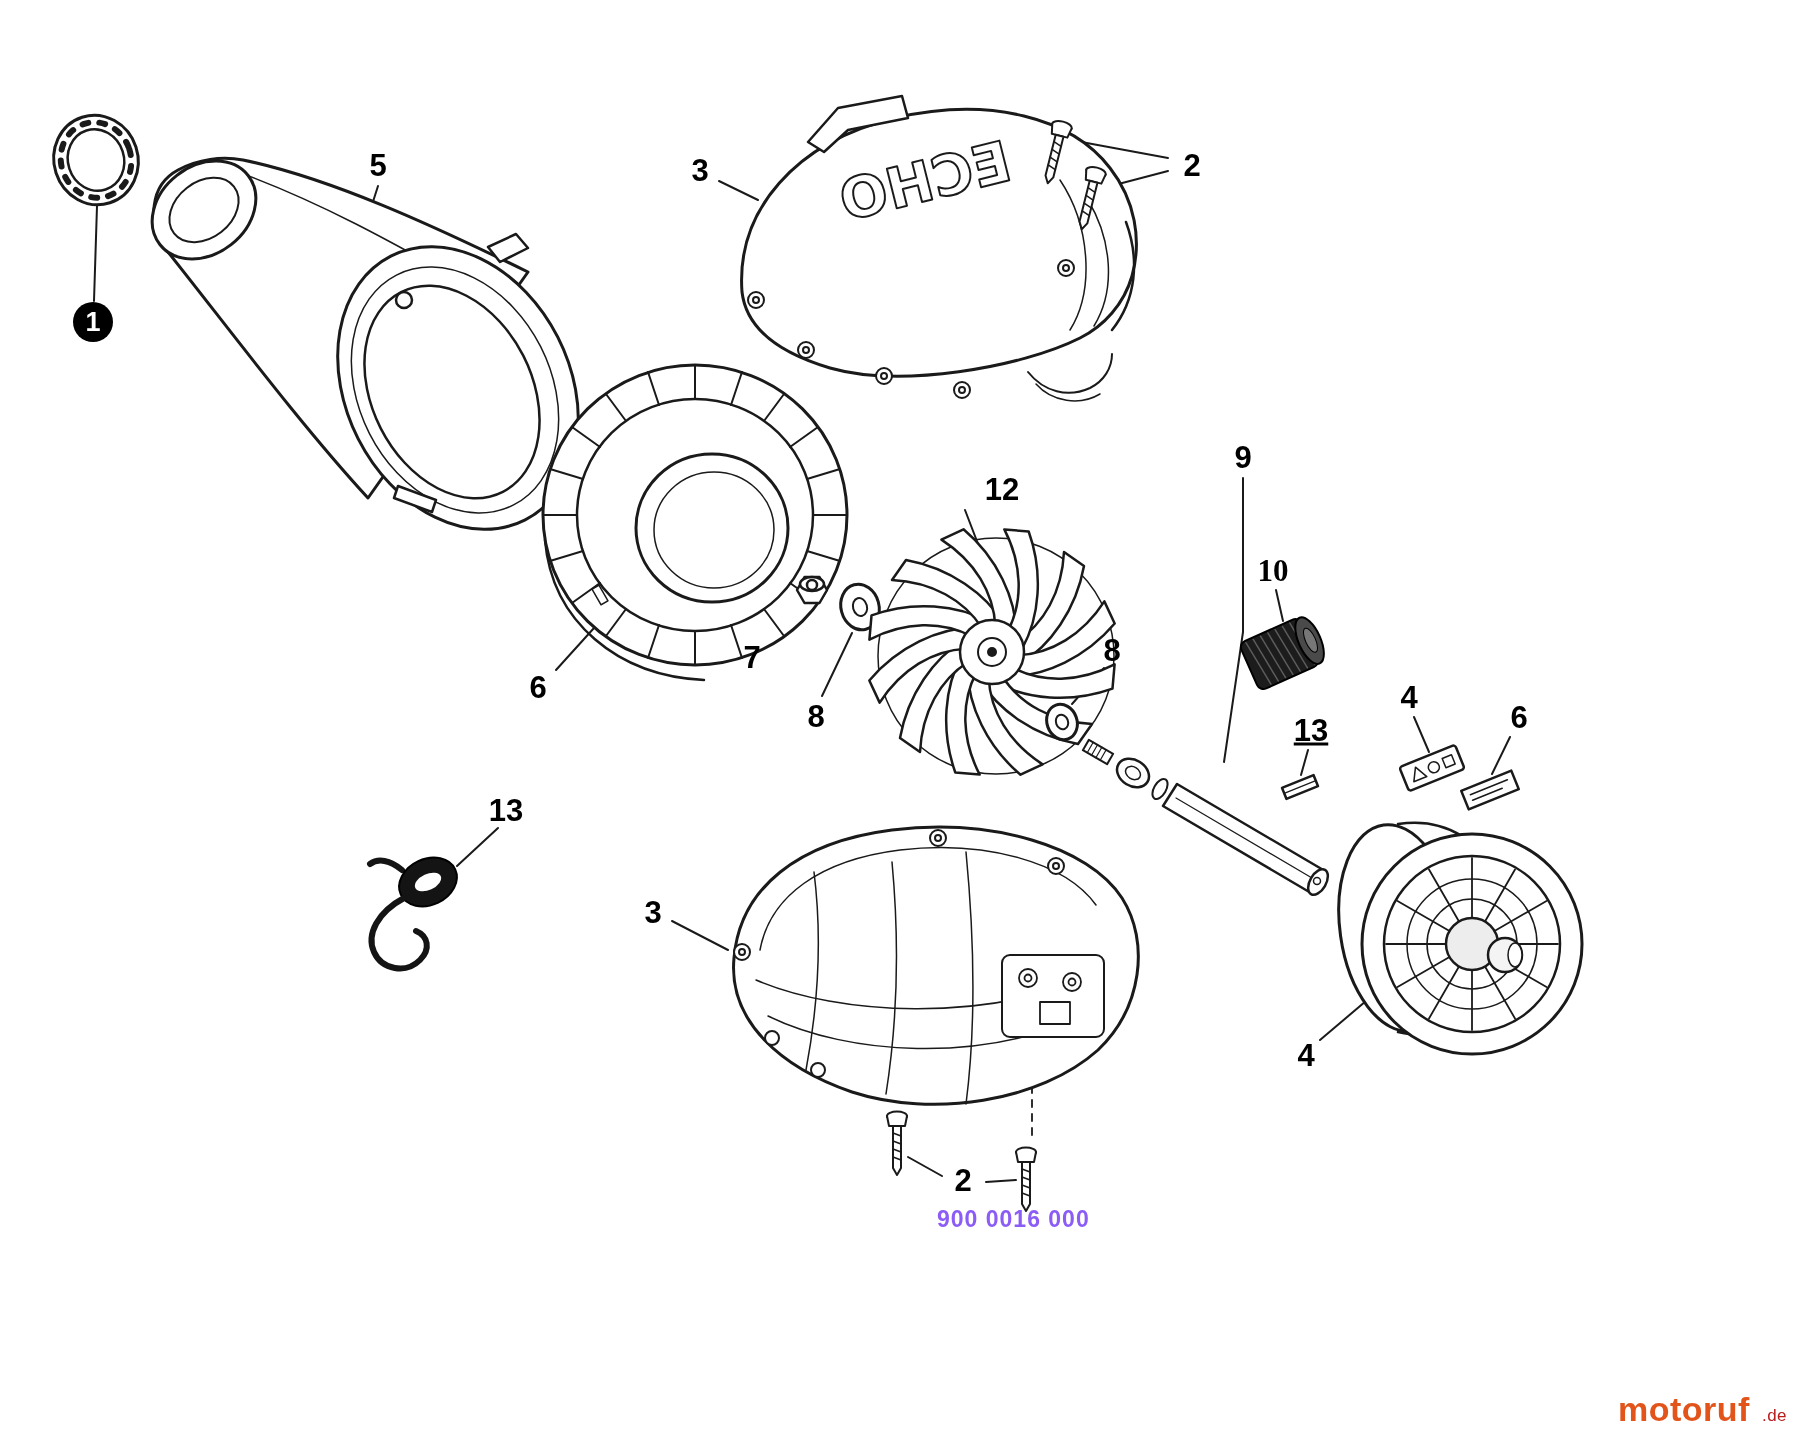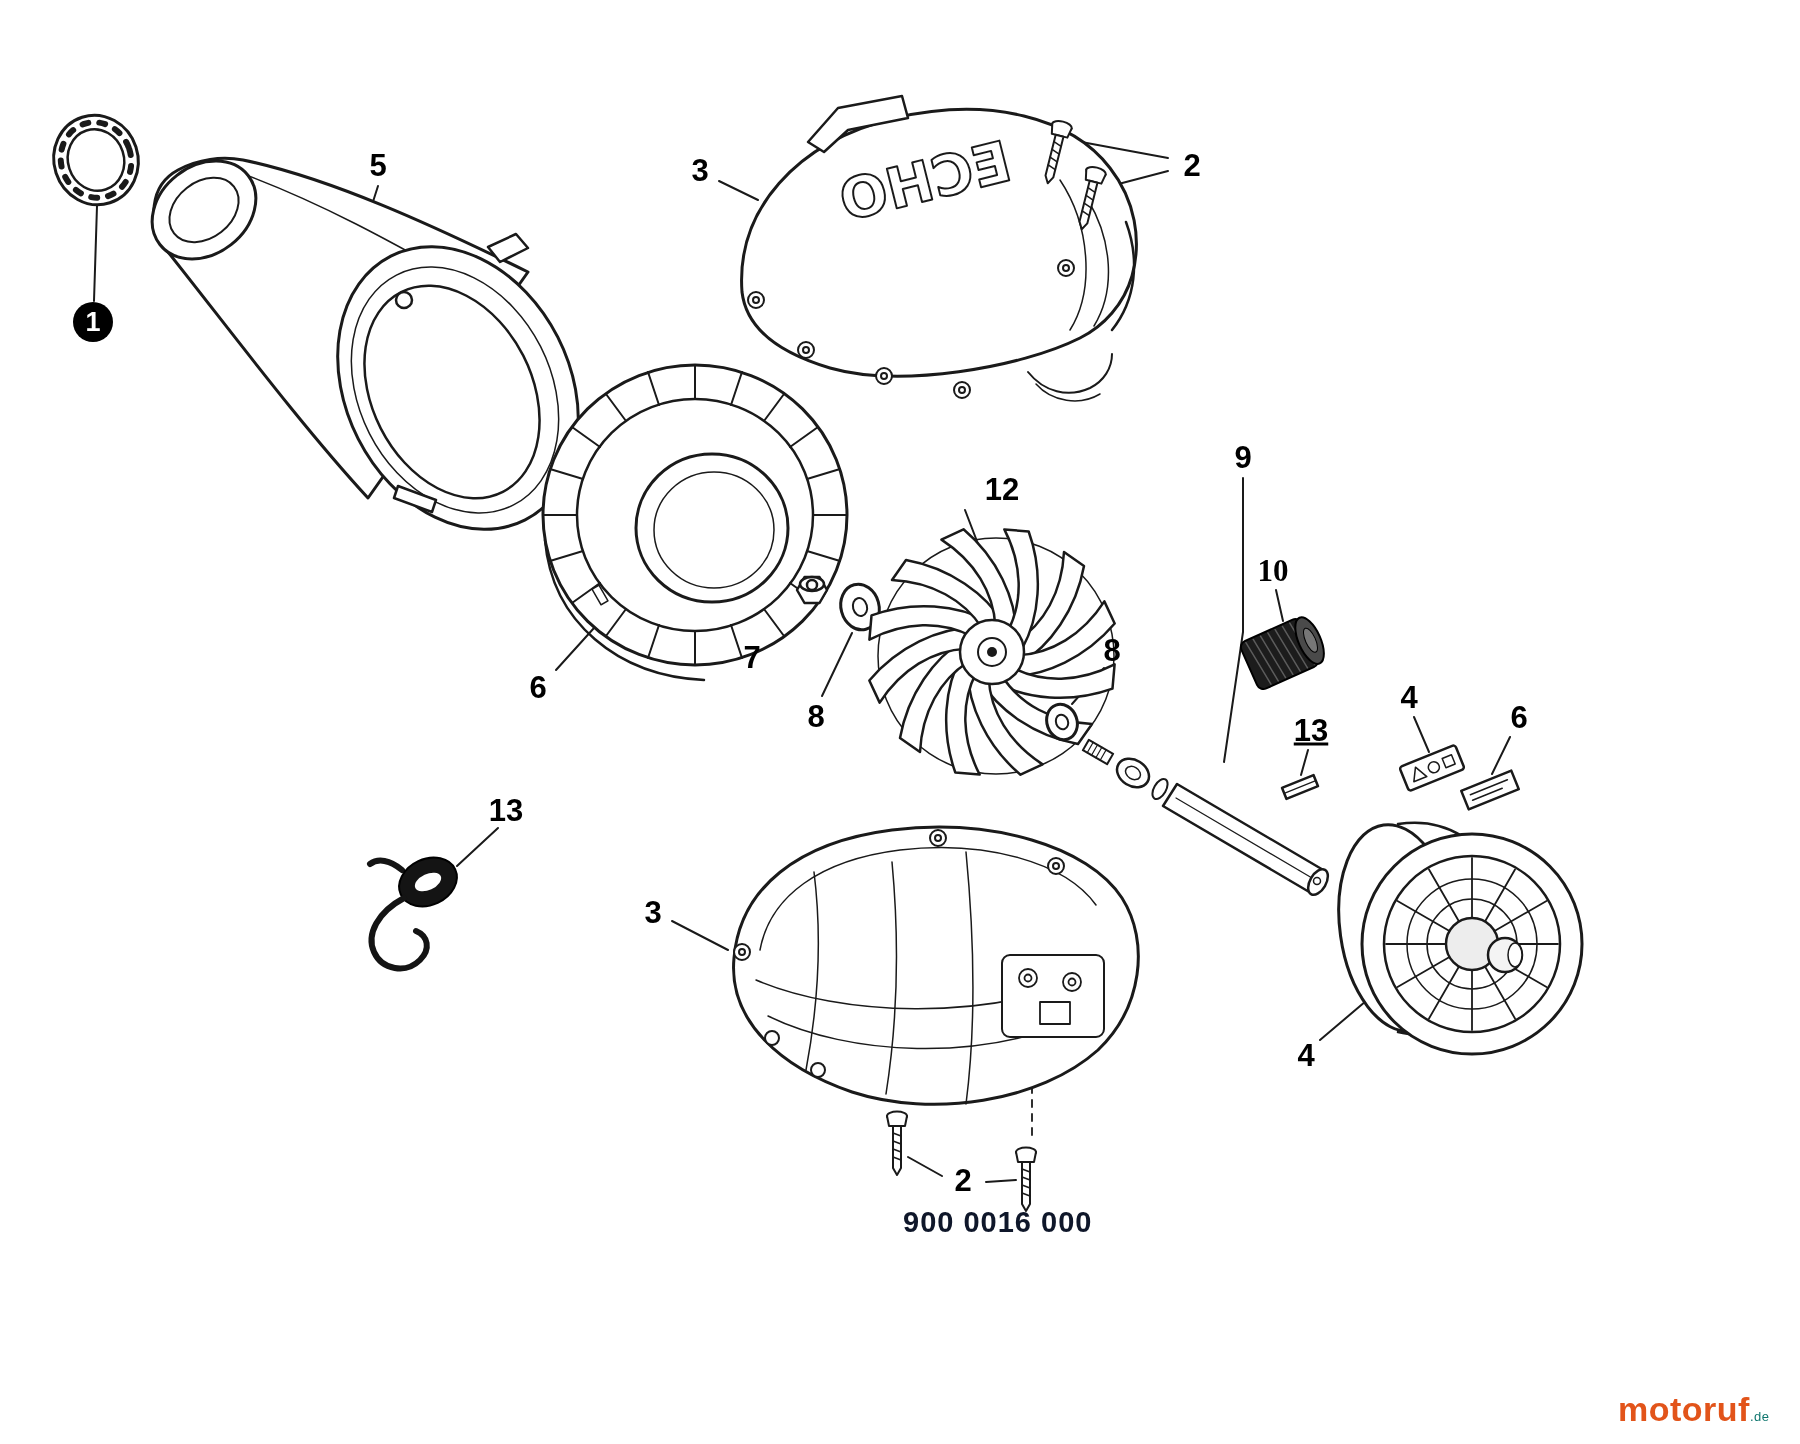--- a/index.html
+++ b/index.html
@@ -3,25 +3,25 @@
 <meta charset="utf-8">
 <style>
   html,body{margin:0;padding:0;background:#ffffff;}
   .stage{position:relative;width:1800px;height:1444px;background:#ffffff;overflow:hidden;
          font-family:"Liberation Sans","DejaVu Sans",sans-serif;}
   .diagram-svg{position:absolute;left:0;top:0;}
   .callout{position:absolute;transform:translate(-50%,-50%);font-weight:bold;font-size:31px;
            color:#000;line-height:1;white-space:nowrap;}
   .callout.filled{background:#000;color:#fff;width:40px;height:40px;border-radius:50%;
                   display:flex;align-items:center;justify-content:center;font-size:27px;}
-  .partnum{position:absolute;left:903px;top:1206px;font-weight:bold;font-size:29px;color:#0f172a;
+  .partnum{position:absolute;left:937px;top:1206px;font-weight:bold;font-size:23px;color:#8b5cf6;
            letter-spacing:1px;}
   .watermark{position:absolute;left:1618px;top:1390px;font-size:34px;font-weight:bold;
              color:#e2541a;text-decoration:none;letter-spacing:0.5px;}
-  .watermark .tld{font-size:13px;font-weight:normal;color:#0f766e;}
+  .watermark .tld{font-size:17px;font-weight:normal;color:#b91c1c;margin-left:12px;}
 </style>
 </head>
 <body>
 
 <div class="stage">
 
 <svg class="diagram-svg" width="1800" height="1444" viewBox="0 0 1800 1444" stroke-linecap="round" stroke-linejoin="round">
   <defs>
     <g id="screw-def">
       <ellipse cx="0" cy="0" rx="10" ry="4.5" fill="#fff" stroke="#1a1a1a" stroke-width="2"></ellipse>

